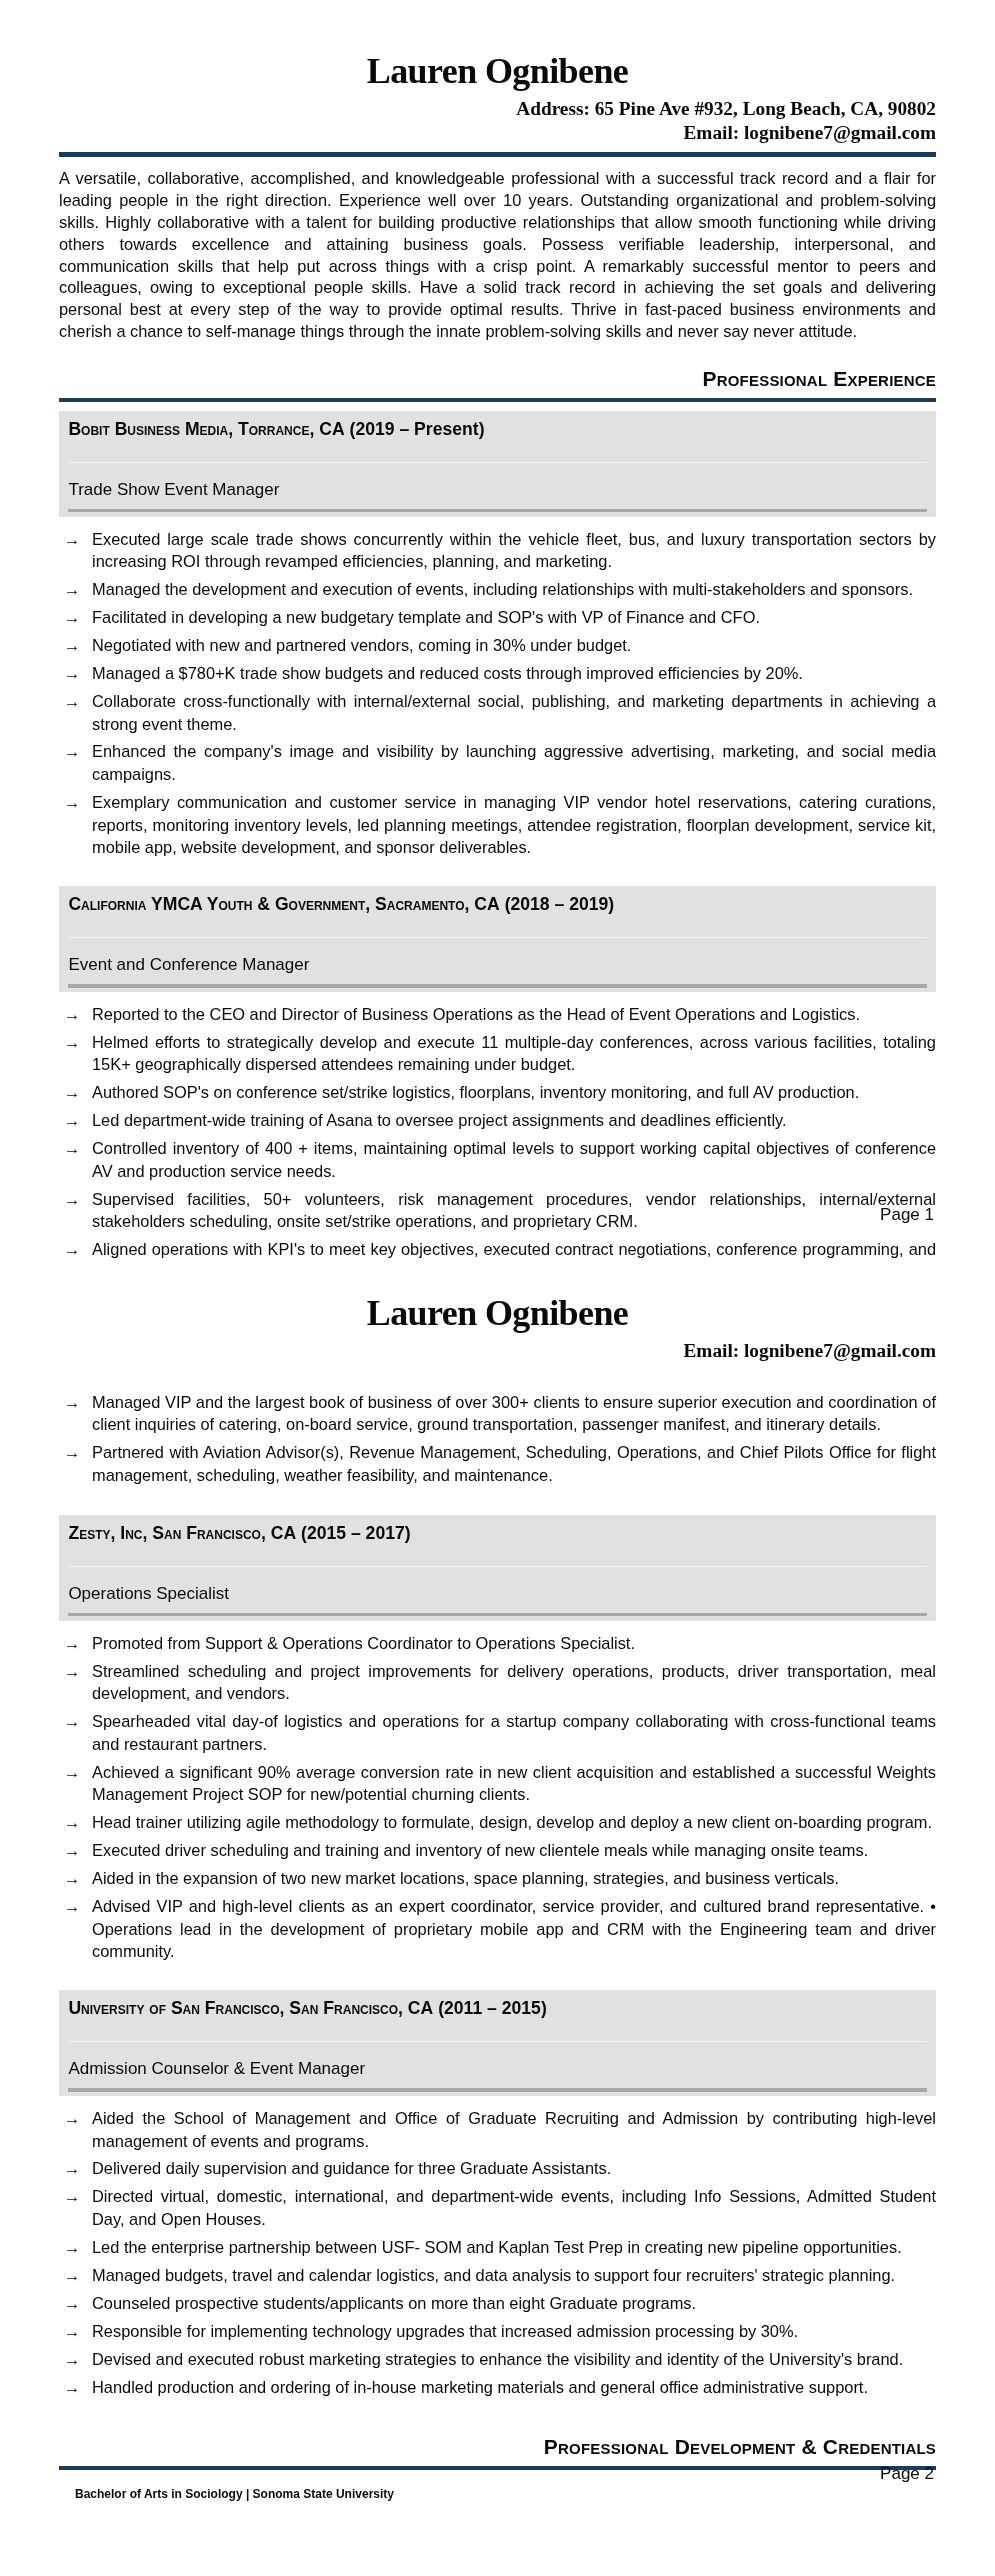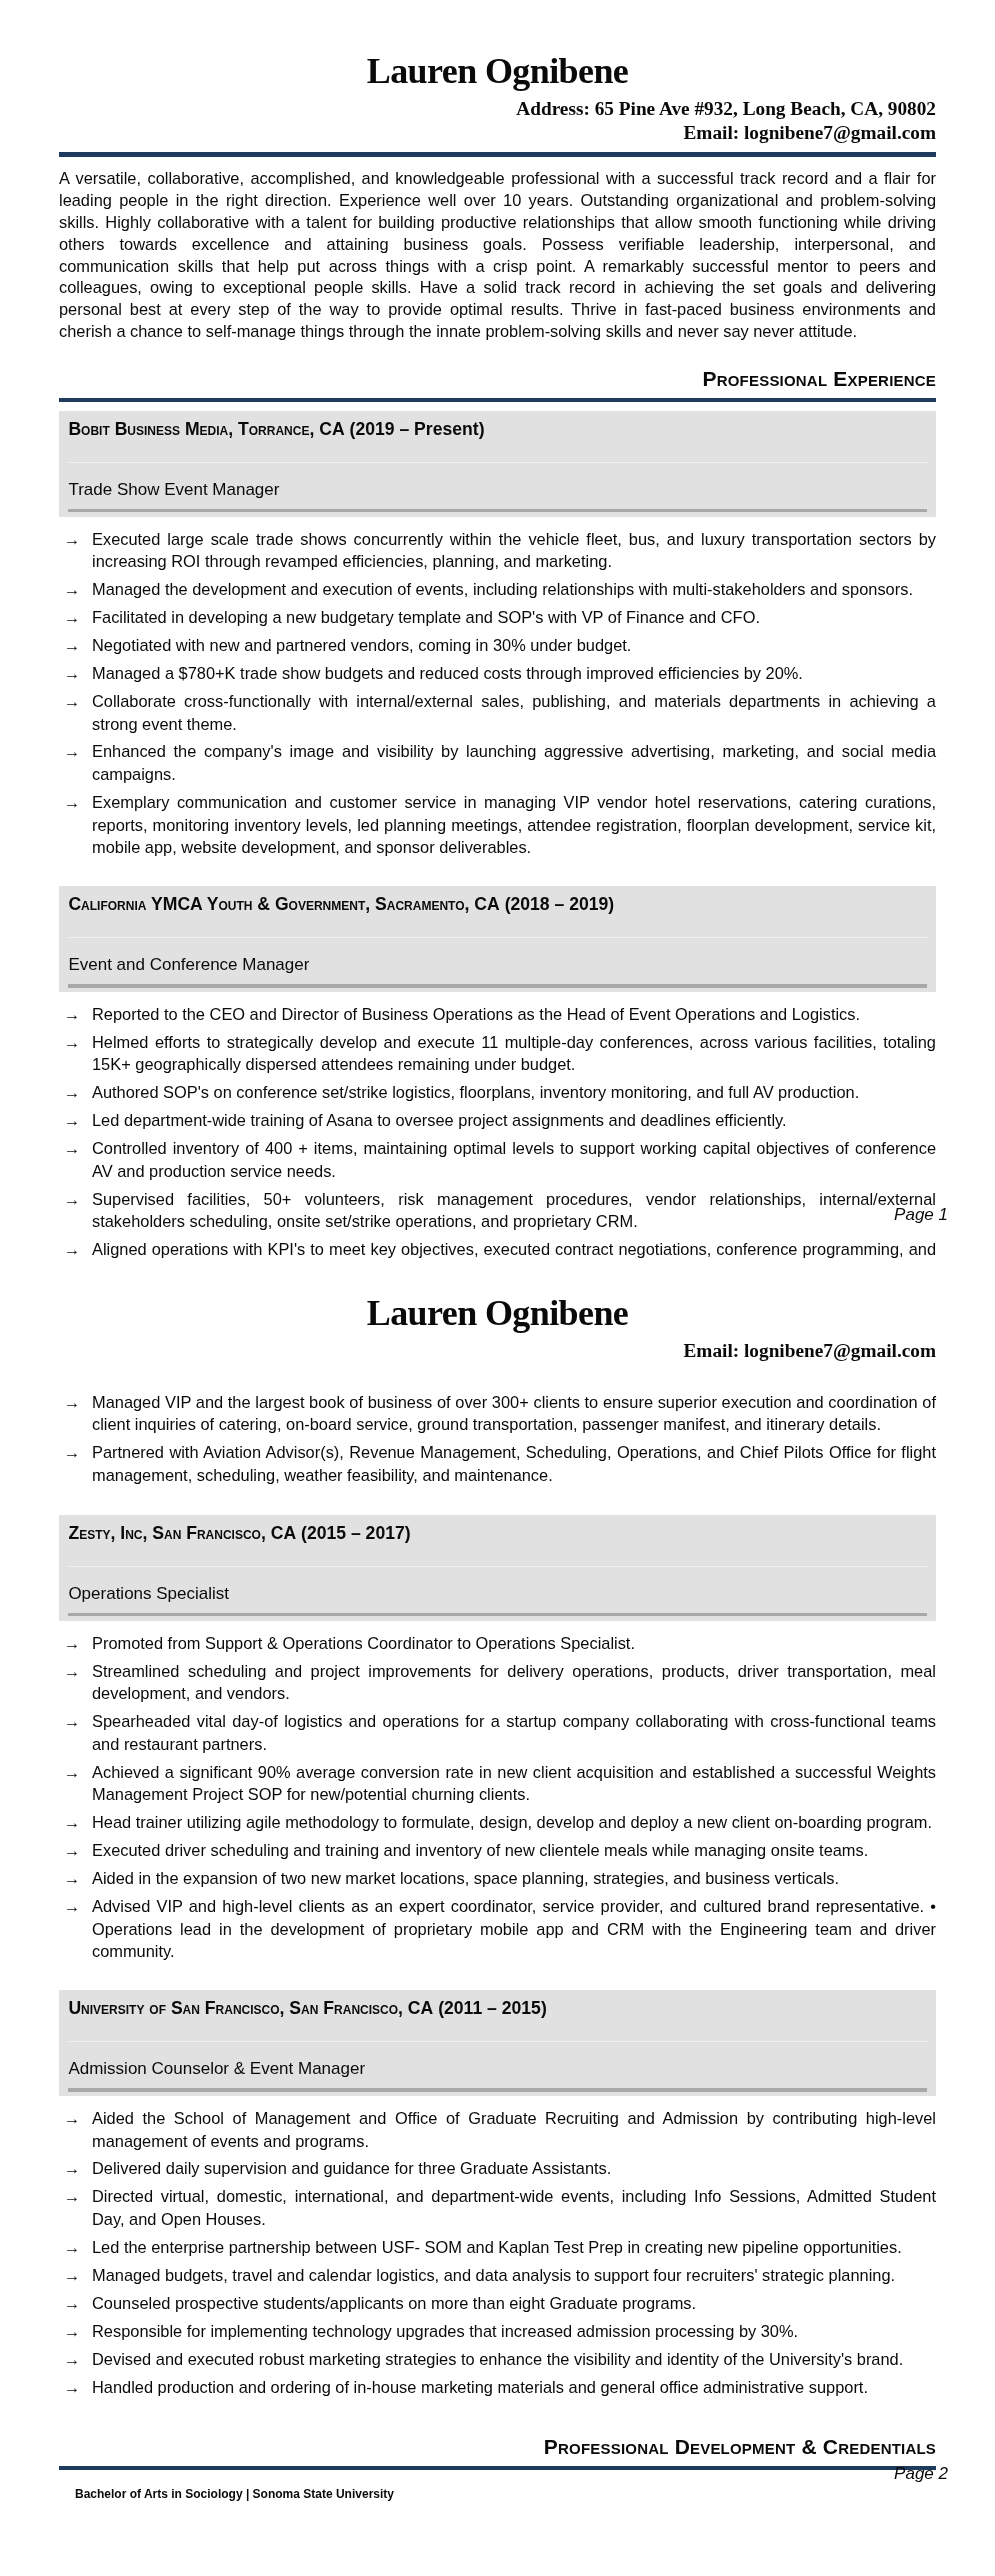--- a/index.html
+++ b/index.html
@@ -115,23 +115,22 @@
   .credentials-list { margin-top: 10.5px; }
   .credential-line {
     font-weight: bold;
     font-size: 12px;
     line-height: 1.42;
     margin: 16px;
   }
 
   .page-label {
     position: absolute;
-    right: 47px;
+    right: 61px;
     bottom: 34px;
-    font-style: italic;
     font-size: 17px;
   }
   .jobs-gap { margin-top: 28px; }
 </style>
 </head>
 <body>
 
 <div class="page page1">
   <h1 class="candidate-name">Lauren Ognibene</h1>
   <div class="contact-line">Address: 65 Pine Ave #932, Long Beach, CA, 90802</div>
@@ -174,21 +173,21 @@
     <span class="bullet-text">Negotiated with new and partnered vendors, coming in 30% under budget.</span>
   </li>
 
   <li class="bullet">
     <span class="arrow">→</span>
     <span class="bullet-text">Managed a $780+K trade show budgets and reduced costs through improved efficiencies by 20%.</span>
   </li>
 
   <li class="bullet">
     <span class="arrow">→</span>
-    <span class="bullet-text">Collaborate cross-functionally with internal/external sales, publishing, and materials departments in achieving a strong event theme.</span>
+    <span class="bullet-text">Collaborate cross-functionally with internal/external social, publishing, and marketing departments in achieving a strong event theme.</span>
   </li>
 
   <li class="bullet">
     <span class="arrow">→</span>
     <span class="bullet-text">Enhanced the company's image and visibility by launching aggressive advertising, marketing, and social media campaigns.</span>
   </li>
 
   <li class="bullet">
     <span class="arrow">→</span>
     <span class="bullet-text">Exemplary communication and customer service in managing VIP vendor hotel reservations, catering curations, reports, monitoring inventory levels, led planning meetings, attendee registration, floorplan development, service kit, mobile app, website development, and sponsor deliverables.</span>

